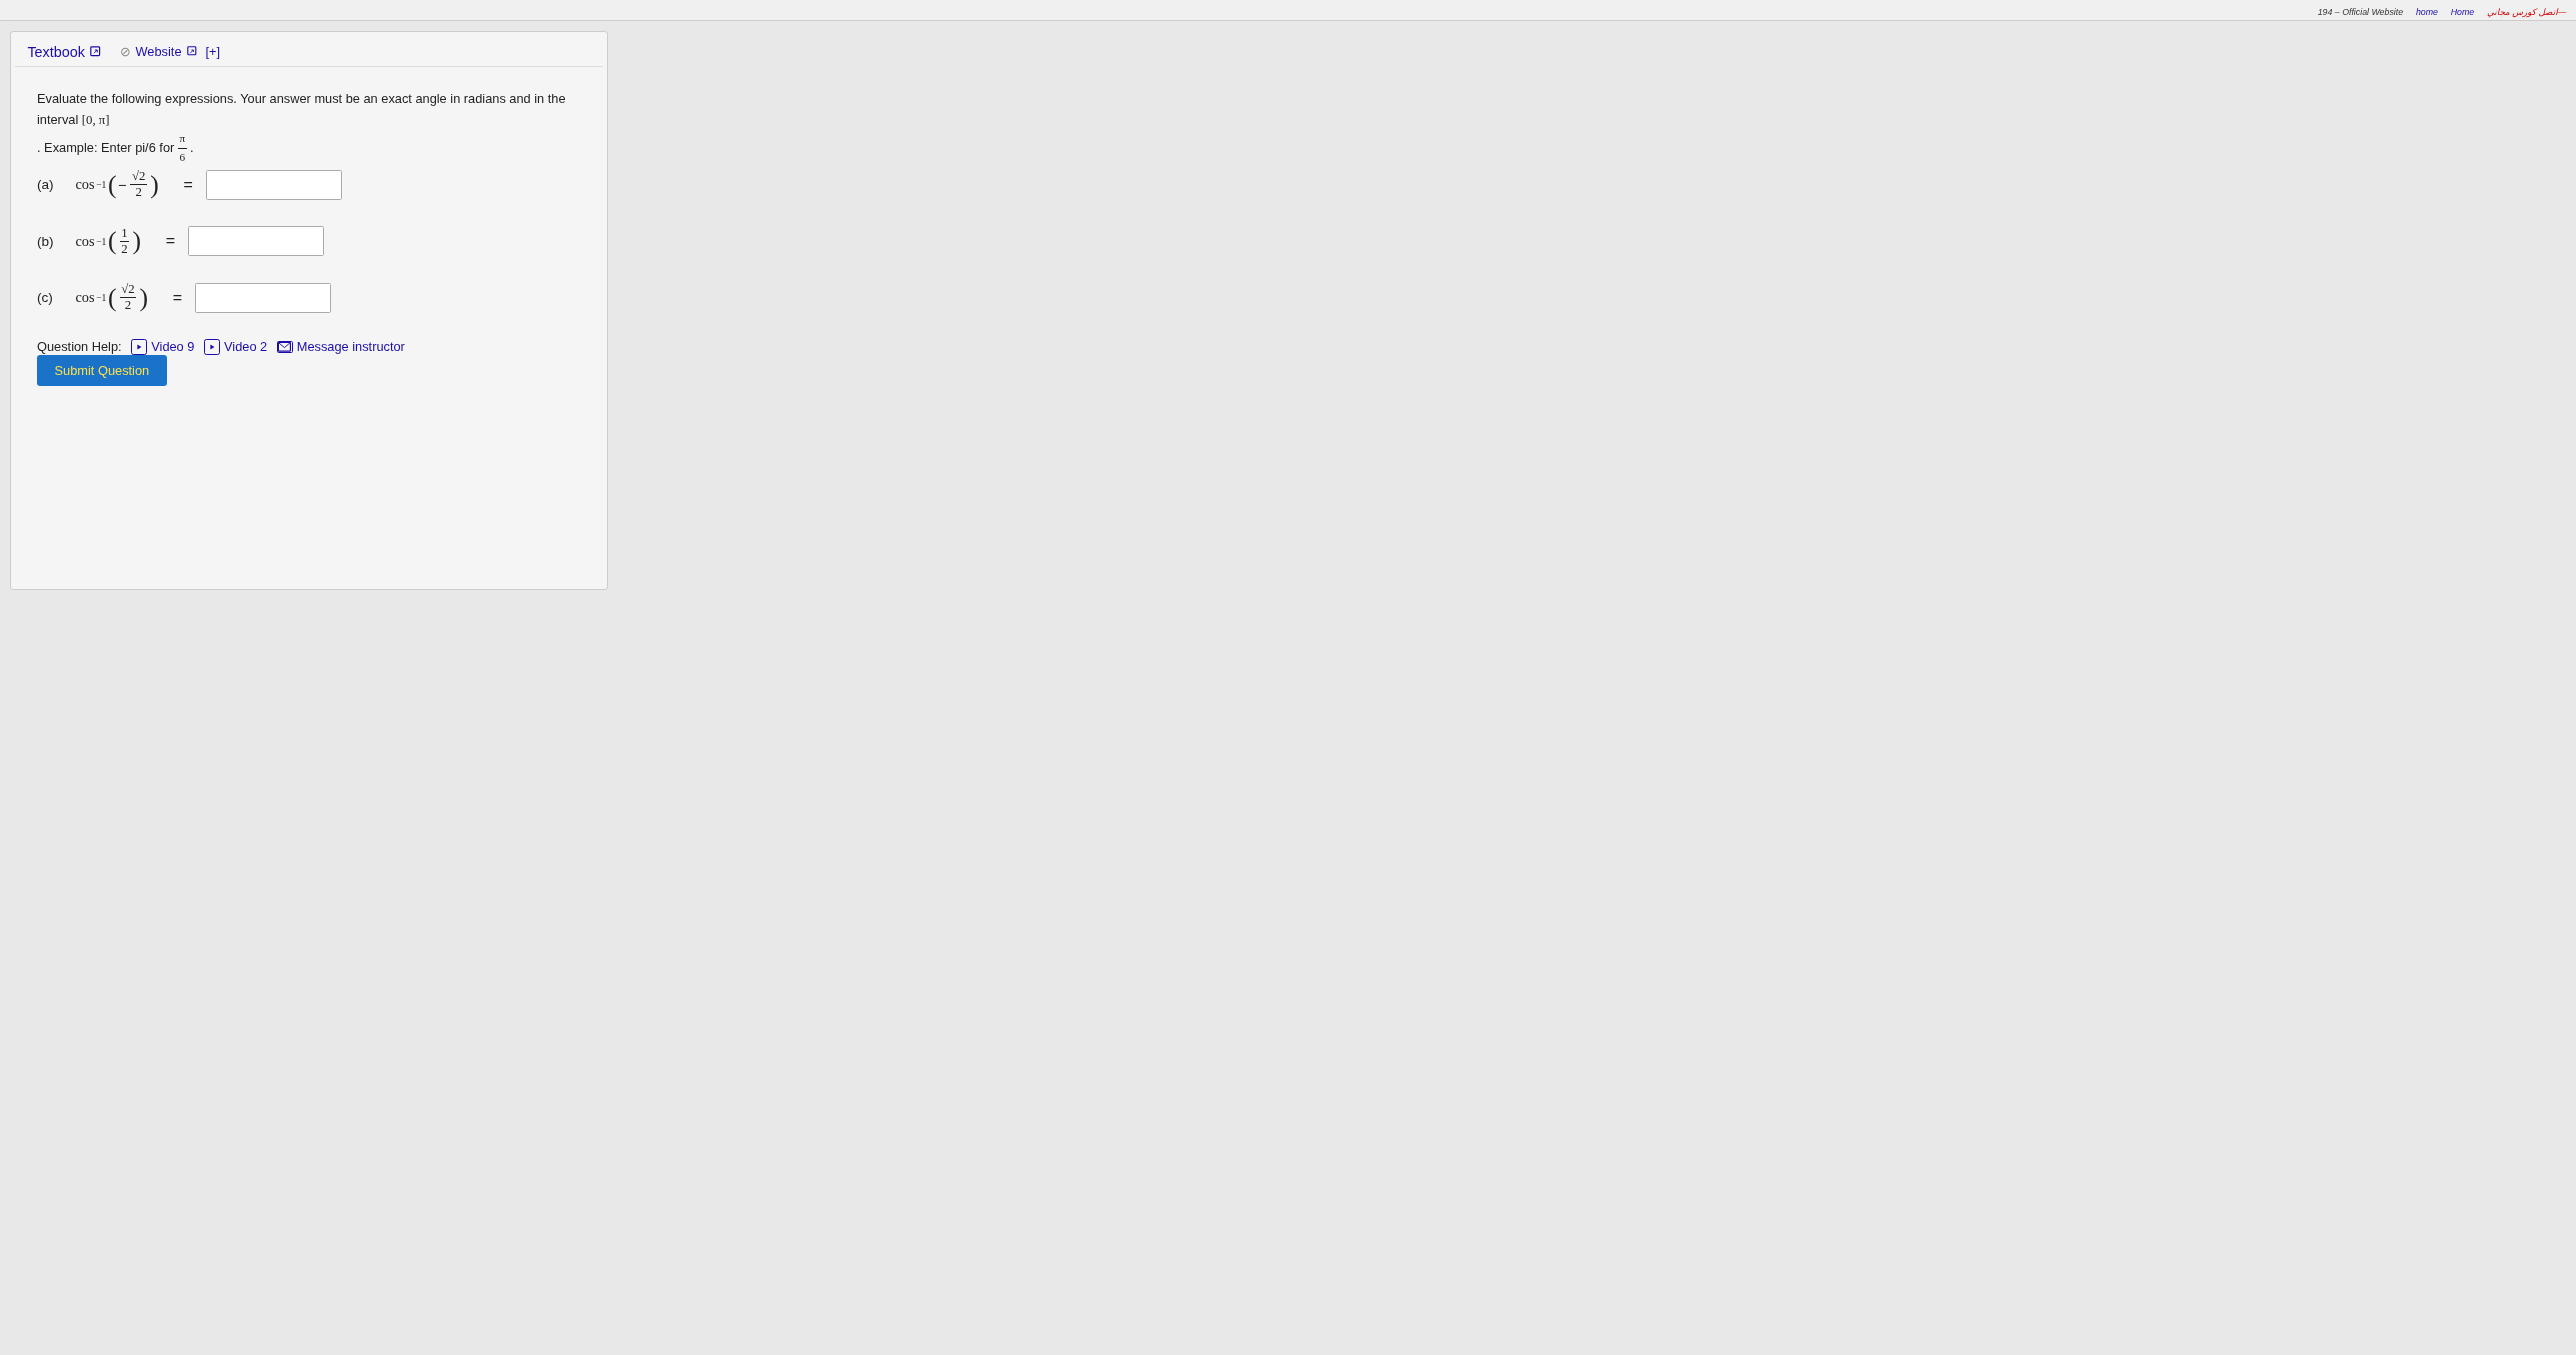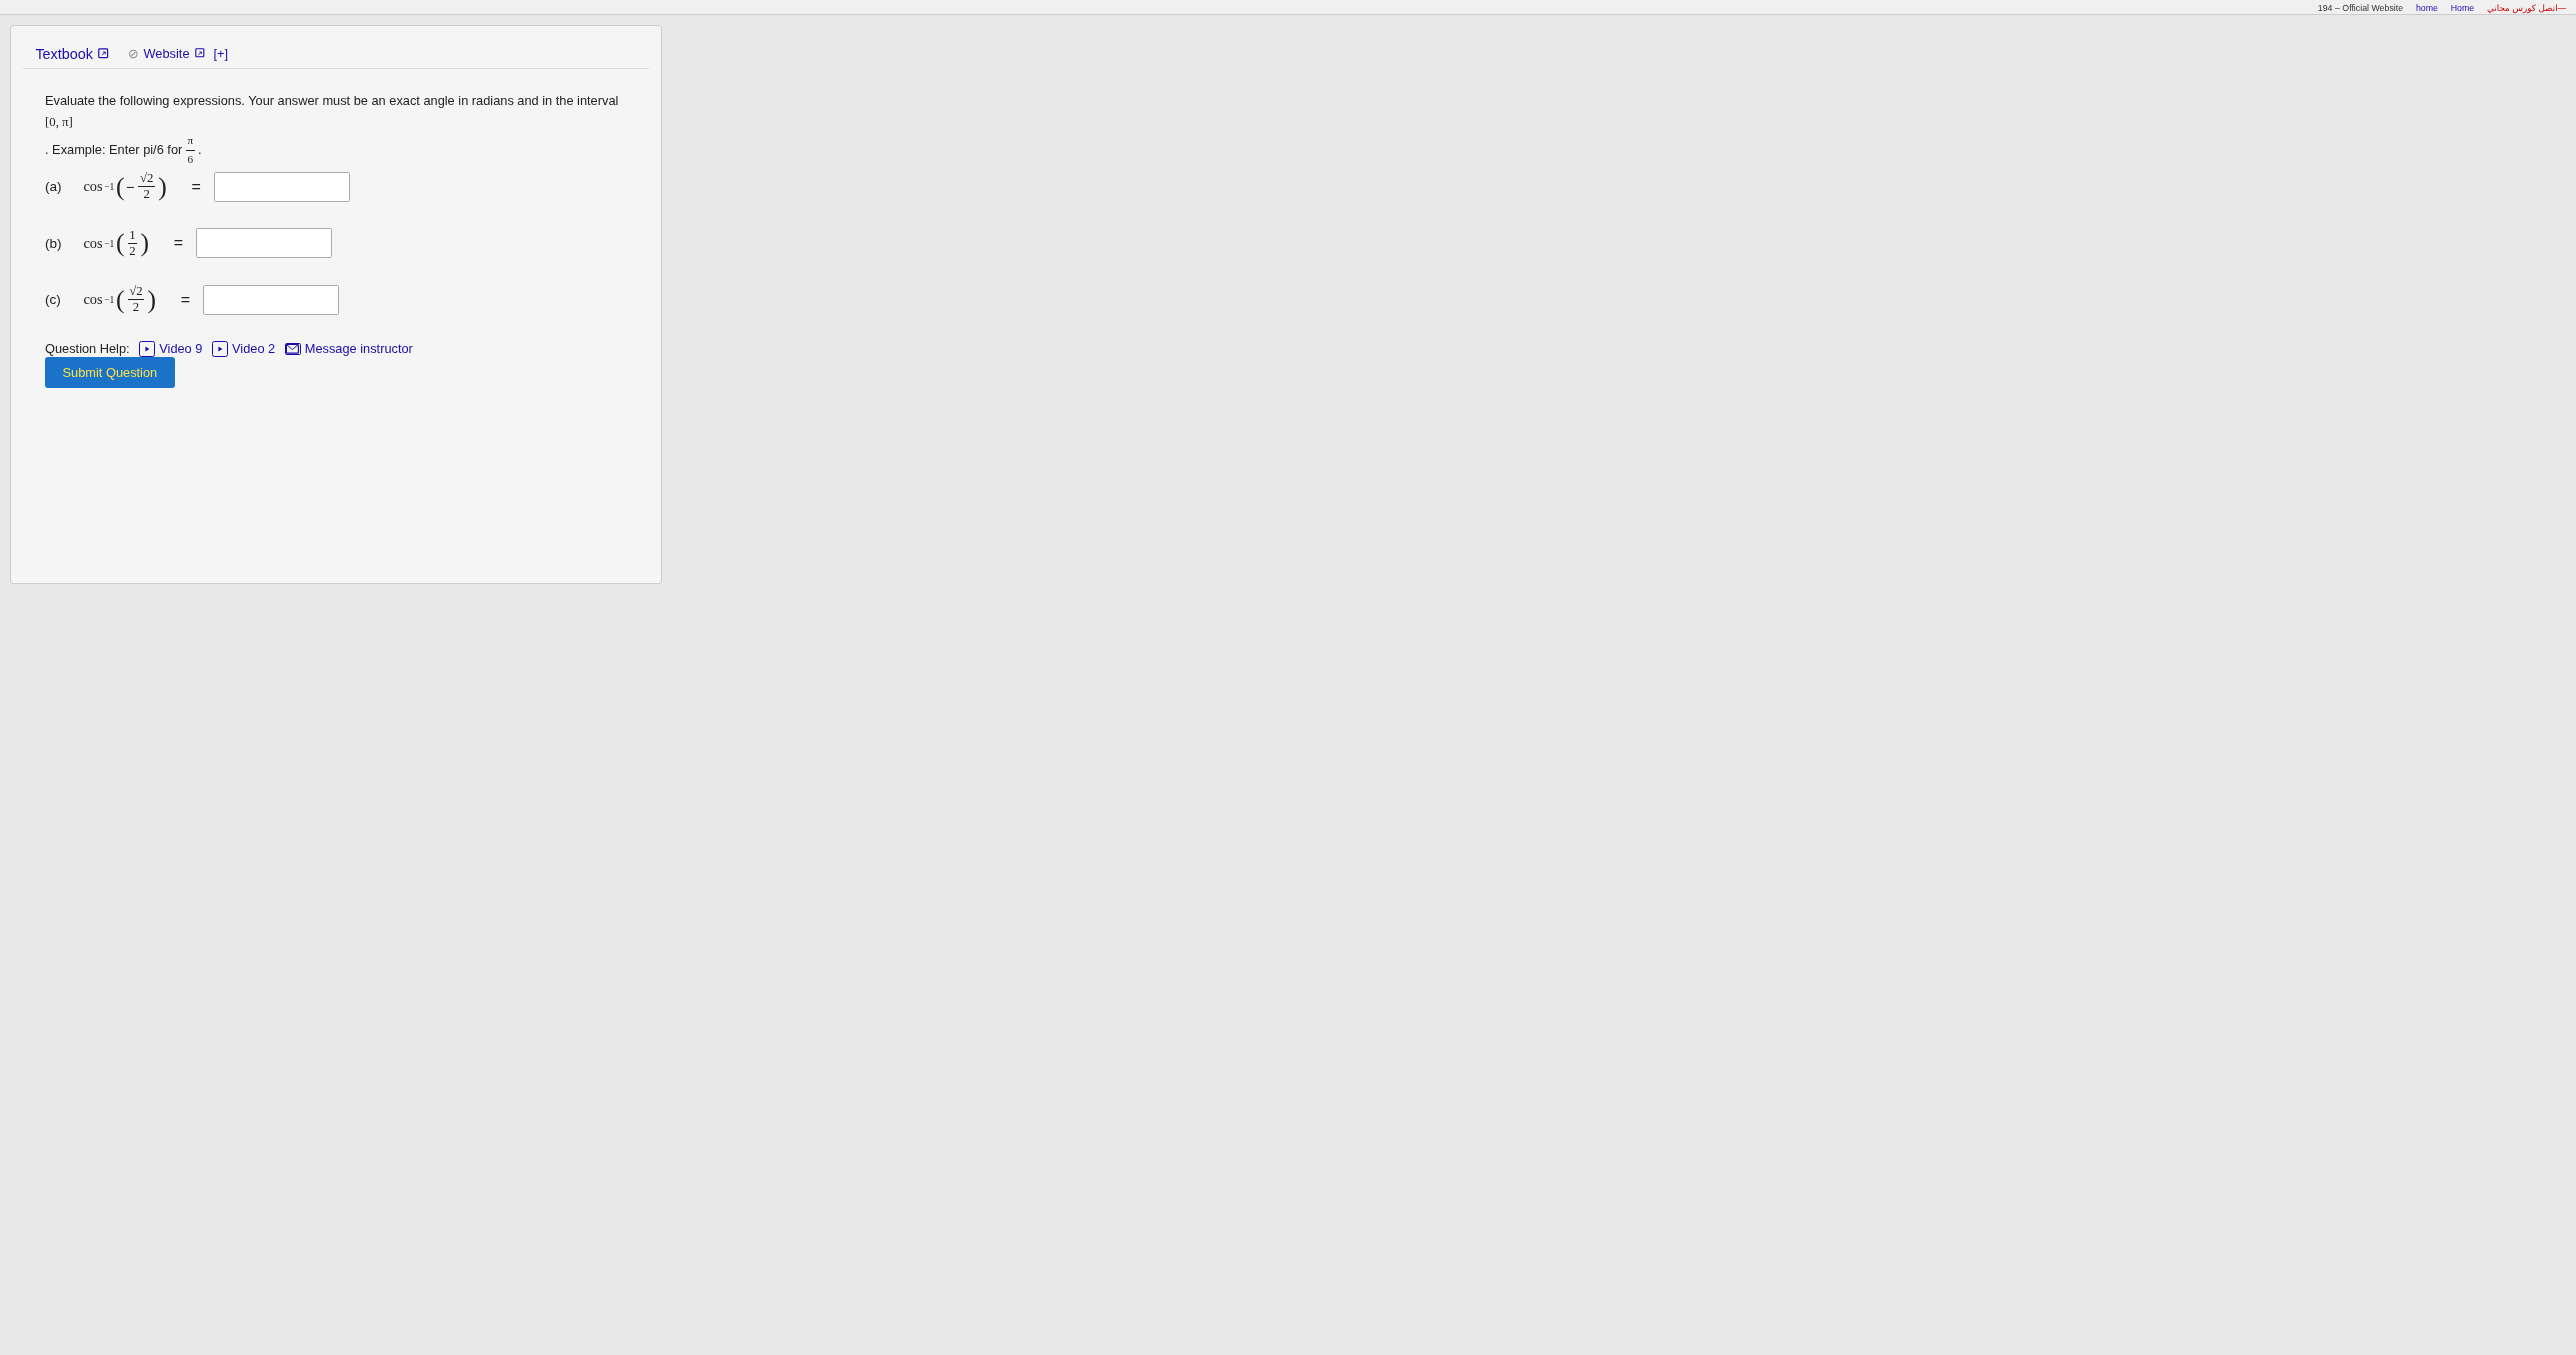--- a/index.html
+++ b/index.html
@@ -4,29 +4,30 @@
   <style>
     * { box-sizing: border-box; margin: 0; padding: 0; }
     body {
       font-family: Arial, sans-serif;
       background: #e8e8e8;
       min-height: 100vh;
     }
 
     .top-bar {
       display: flex;
-      align-items: flex-start;
+      align-items: flex-end;
       justify-content: flex-end;
       background: #f0f0f0;
       padding: 3.2px 9.6px;
       border-bottom: 0.8px solid #ccc;
       font-size: 9.6px;
       color: #333;
       gap: 12.8px;
-      height: 15px;
+      height: 21px;
+      font-style: italic;
     }
 
     .top-bar-item {
       display: flex;
       align-items: center;
       gap: 3.2px;
       font-size: 8.8px;
     }
 
     .top-bar-link {
@@ -43,23 +44,23 @@
     .main-container {
       display: flex;
       gap: 0;
       padding: 9.6px;
     }
 
     .content-panel {
       background: #f5f5f5;
       border: 0.8px solid #ccc;
       border-radius: 3.2px;
-      width: 652px;
+      width: 598px;
       min-height: 559px;
-      padding: 12px;
+      padding: 4px;
     }
 
     .tab-bar {
       display: flex;
       align-items: center;
       padding: 8px 12.8px 0 12.8px;
       gap: 19px;
       border-bottom: 0.8px solid #ddd;
       background: #f5f5f5;
     }

